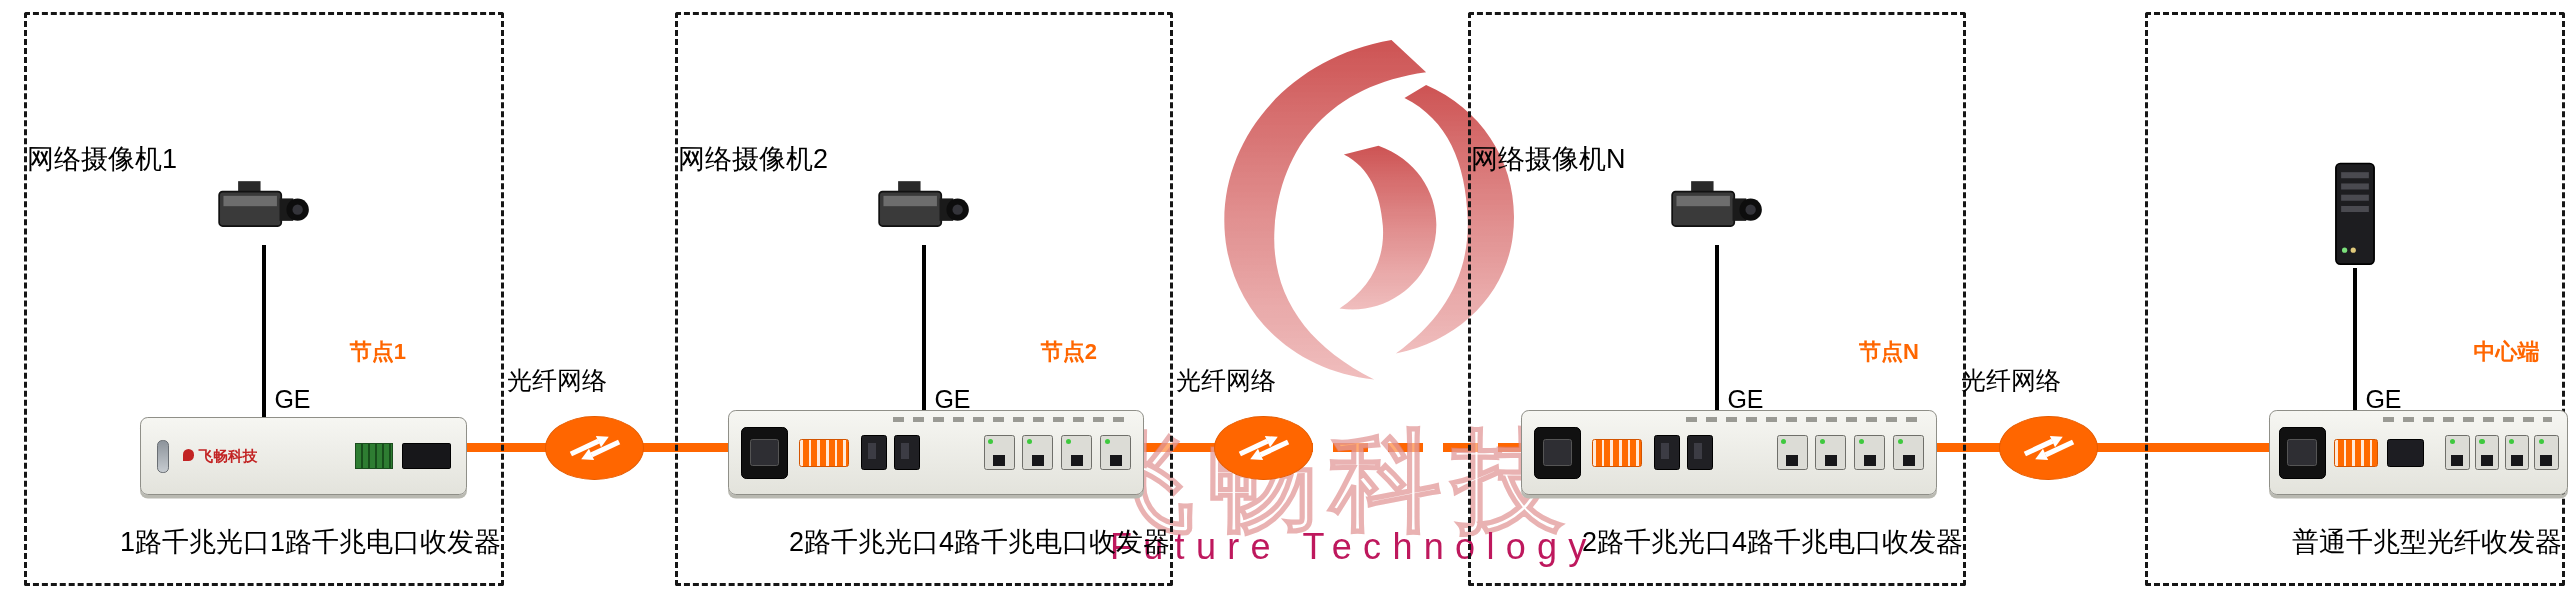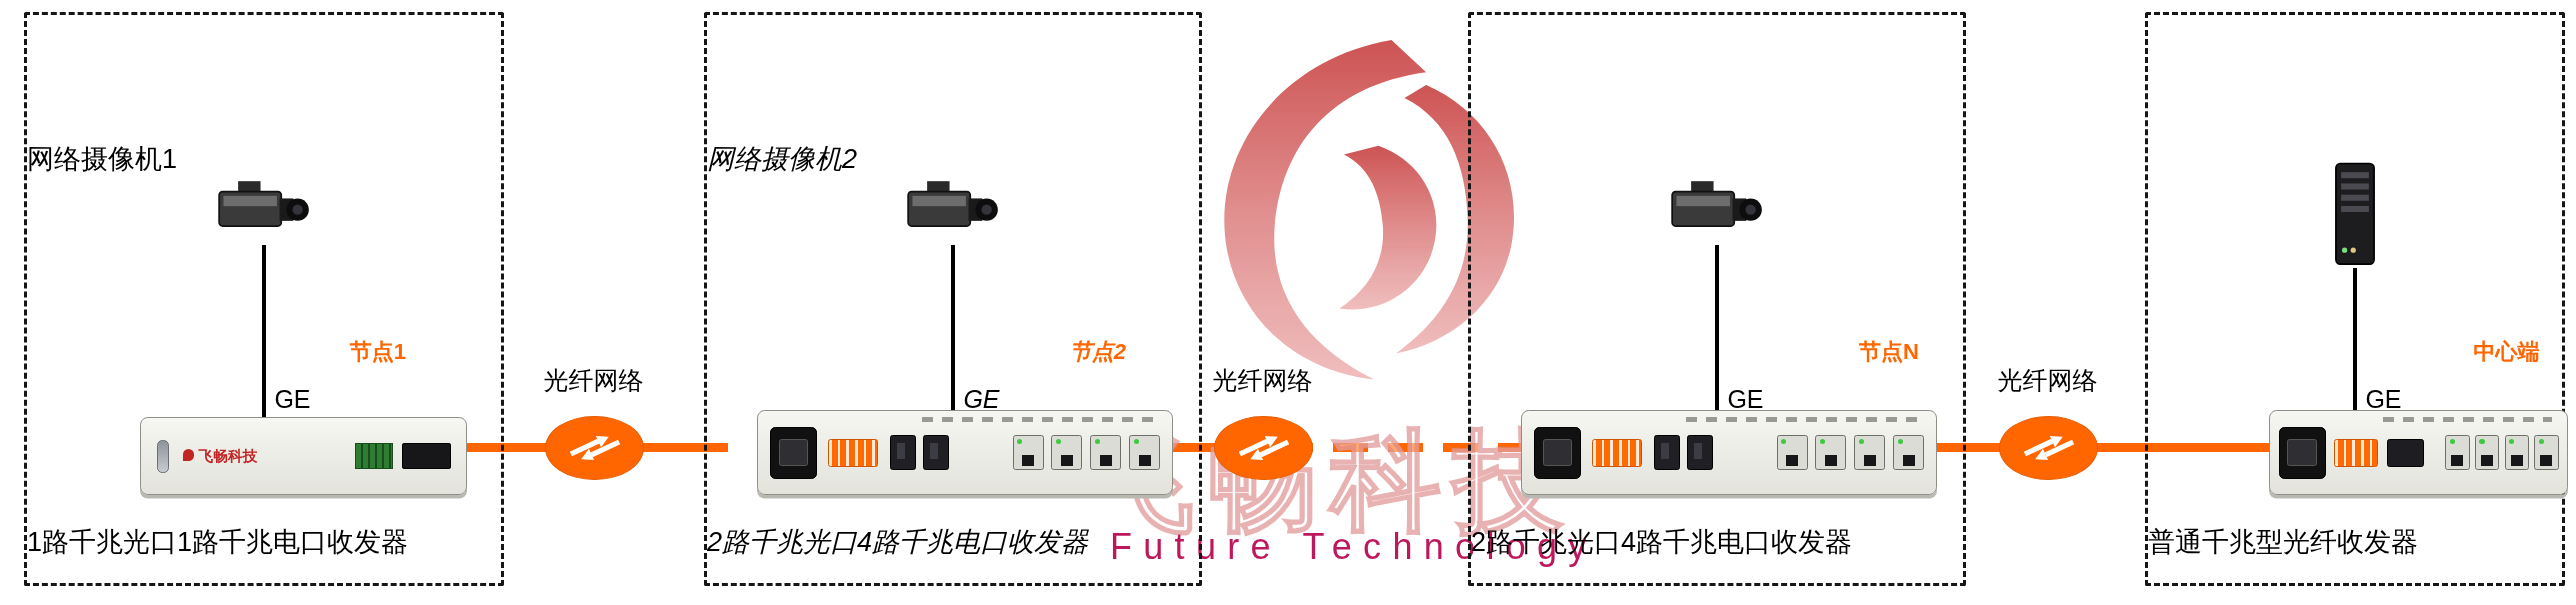--- a/index.html
+++ b/index.html
@@ -17,38 +17,38 @@
     -webkit-text-stroke:1.7px rgba(219,126,126,0.6);
   }
   .wm-en{
     position:absolute;left:1110px;top:526px;z-index:2;
     font-size:36px;letter-spacing:11.3px;color:#be185d;white-space:nowrap;
   }
 
   
   .node-box{position:absolute;top:12px;height:568px;border:3.5px dashed #161616;border-radius:2.6px;z-index:2;}
   .box1{left:24px;width:474px;}
-  .box2{left:704px;width:492px;font-style:italic;}
+  .box2{left:675px;width:492px;}
   .box3{left:1468px;width:492px;}
   .box4{left:2145px;width:414px;}
 
   .node-title{position:absolute;top:126px;left:0;width:100%;font-size:27px;}
   .endpoint-icon{position:absolute;top:161px;left:50%;transform:translateX(-50%);}
   .box4 .endpoint-icon{top:145px;}
   .drop{position:absolute;left:50%;margin-left:-1.7px;width:3.5px;background:#000;}
   .box1 .drop{top:230px;height:173px;}
   .box2 .drop,.box3 .drop{top:230px;height:166px;}
   .box4 .drop{top:253px;height:144px;}
   .ge{position:absolute;left:calc(50% + 10.4px);top:370px;font-size:25px;}
   .node-tag{position:absolute;top:322px;font-size:22px;font-weight:bold;color:#FF6600;}
   .box1 .node-tag{right:95px;}
   .box2 .node-tag{right:73px;margin-left:24px;}
   .box3 .node-tag{right:44px;}
   .box4 .node-tag{right:22.5px;}
-  .dev-label{position:absolute;top:509px;left:0;width:100%;text-align:left;font-size:27px;}
+  .dev-label{position:absolute;top:509px;left:0;width:100%;text-align:right;font-size:27px;}
 
   
   .device{
     position:absolute;display:flex;align-items:center;
     background:linear-gradient(#f6f6f2,#e3e3dc);
     border:1.7px solid #8f8f88;border-radius:7.8px;box-shadow:0 3.5px 0 #b9b9b1;
   }
   .devA{left:113px;top:402px;width:294px;height:76px;padding:0 15.6px;gap:14px;}
   .devB{left:50px;top:395px;width:390px;height:83px;padding:0 12px;gap:11.3px;}
   .devC{left:121px;top:395px;width:280px;height:83px;padding:0 8.7px;gap:8.7px;}
@@ -83,21 +83,21 @@
   .link.dashed{background:repeating-linear-gradient(90deg,#FF6600 0 35px,transparent 35px 55px);}
   .l1{left:429px;width:299px;}
   .l2a{left:1113px;width:164px;}
   .l2b{left:1278px;width:244px;}
   .l3{left:1906px;width:364px;}
 
   .fiber{position:absolute;top:416px;width:97px;height:62px;background:#FF6600;
          border:1.7px solid #e65c00;border-radius:50%;z-index:3;
          display:flex;align-items:center;justify-content:center;}
   .f1{left:545px;} .f2{left:1214px;} .f3{left:1999px;}
-  .fiber-label{position:absolute;top:364px;width:173px;text-align:center;font-size:25px;z-index:3;}
+  .fiber-label{position:absolute;top:364px;width:173px;font-size:25px;z-index:3;}
   .fl1{left:507px;} .fl2{left:1176px;} .fl3{left:1961px;}
 </style>
 </head>
 <body>
 
 <div class="canvas">
 
   <div class="wm-swirl">
     <svg width="381" height="364" viewBox="0 0 440 420">
       <defs>
@@ -200,20 +200,21 @@
         <span></span>
           <span></span>
           <span></span>
           <span></span>
       </span>
     </div>
     <div class="dev-label">2路千兆光口4路千兆电口收发器</div>
   </div>
 
   <div class="node-box box3">
+    <div class="node-title">网络摄像机N</div>
     <div class="endpoint-icon">
       <svg width="104" height="69" viewBox="0 0 120 80">
         <rect x="30" y="6" width="26" height="12" fill="#2a2a2a"></rect>
         <rect x="8" y="18" width="72" height="40" rx="4" fill="#3a3a3a" stroke="#111" stroke-width="2"></rect>
         <rect x="13" y="23" width="62" height="12" fill="#6d6d6d"></rect>
         <rect x="78" y="26" width="16" height="26" fill="#1a1a1a"></rect>
         <circle cx="99" cy="39" r="13" fill="#0d0d0d"></circle>
         <circle cx="99" cy="39" r="6" fill="#34343a"></circle>
       </svg>
     </div>

